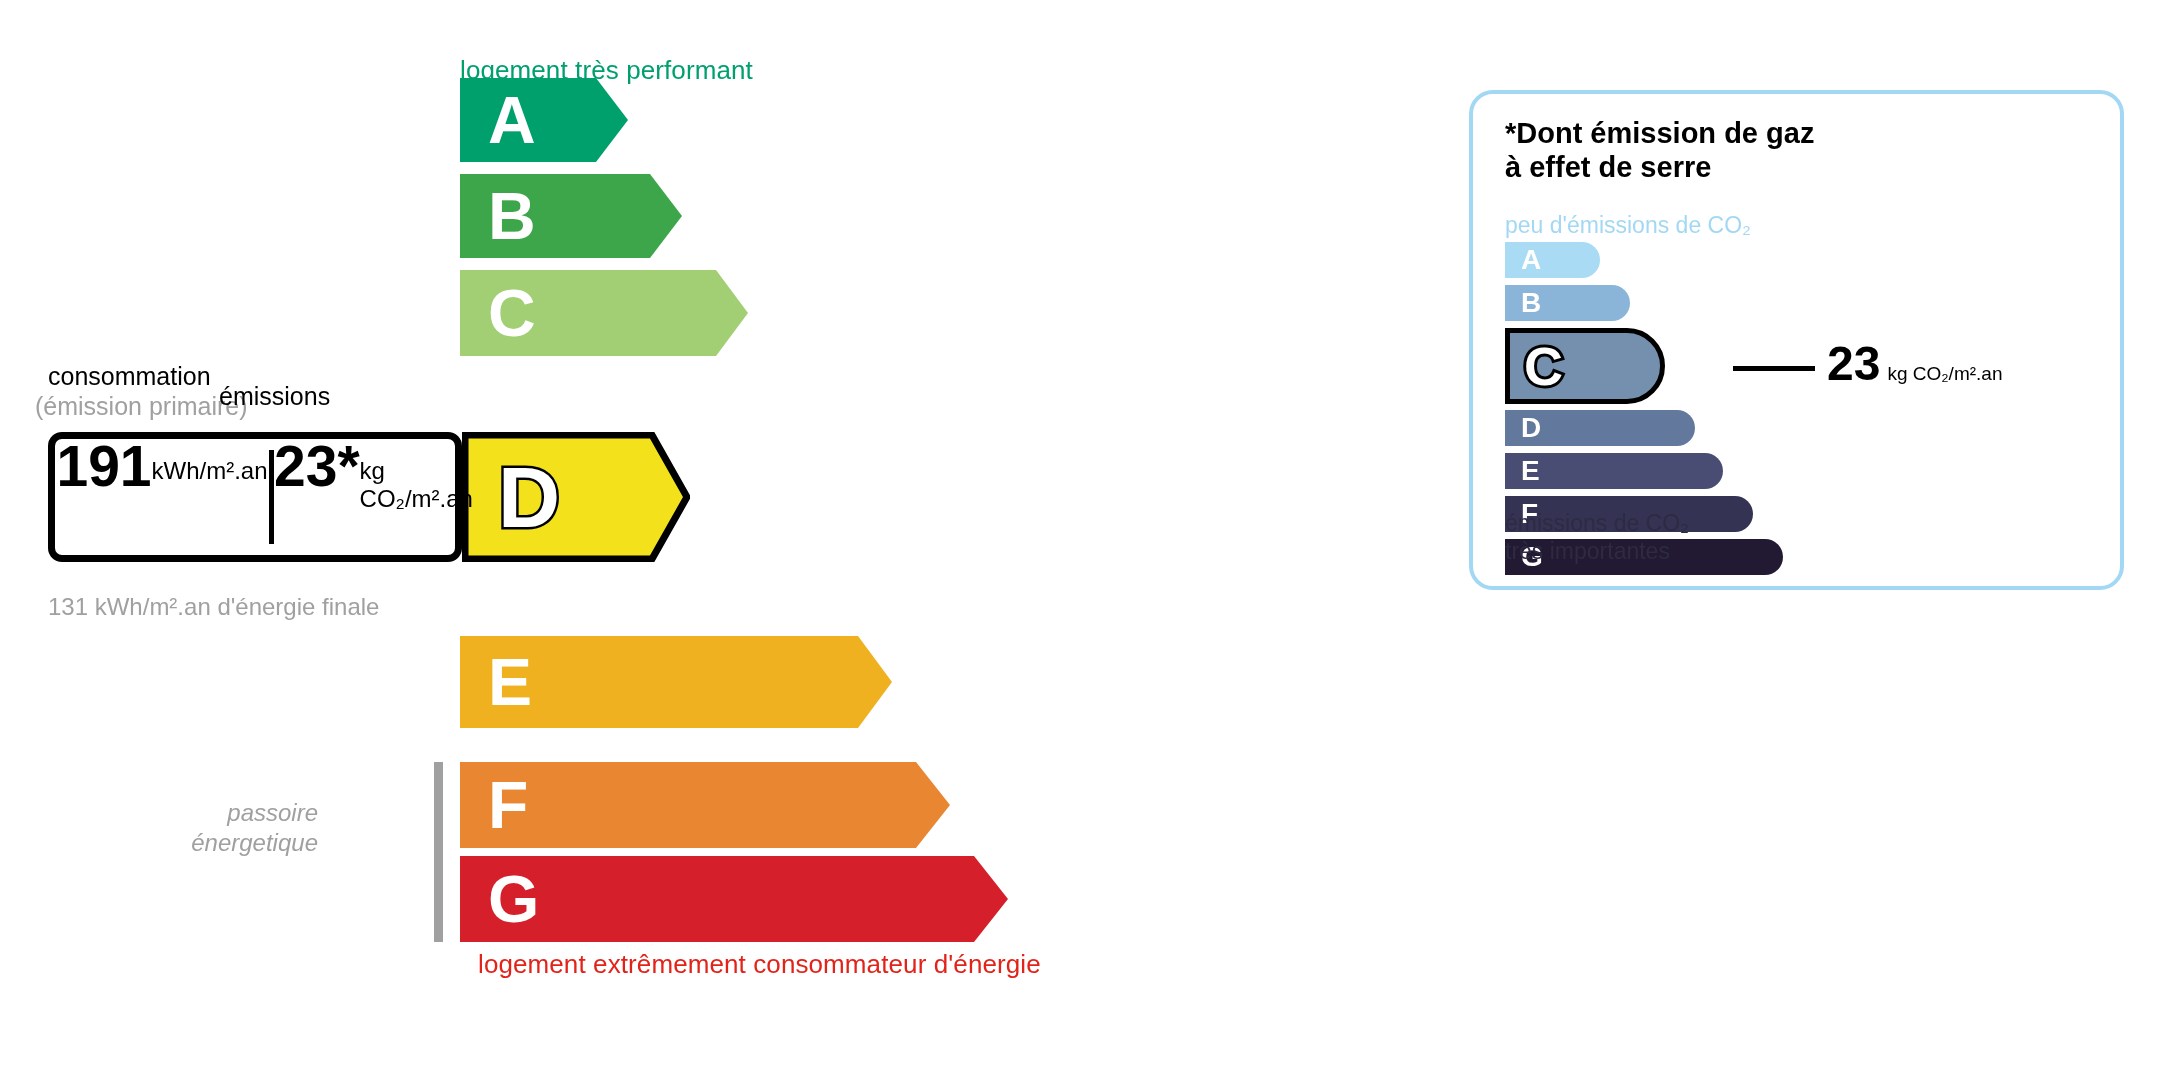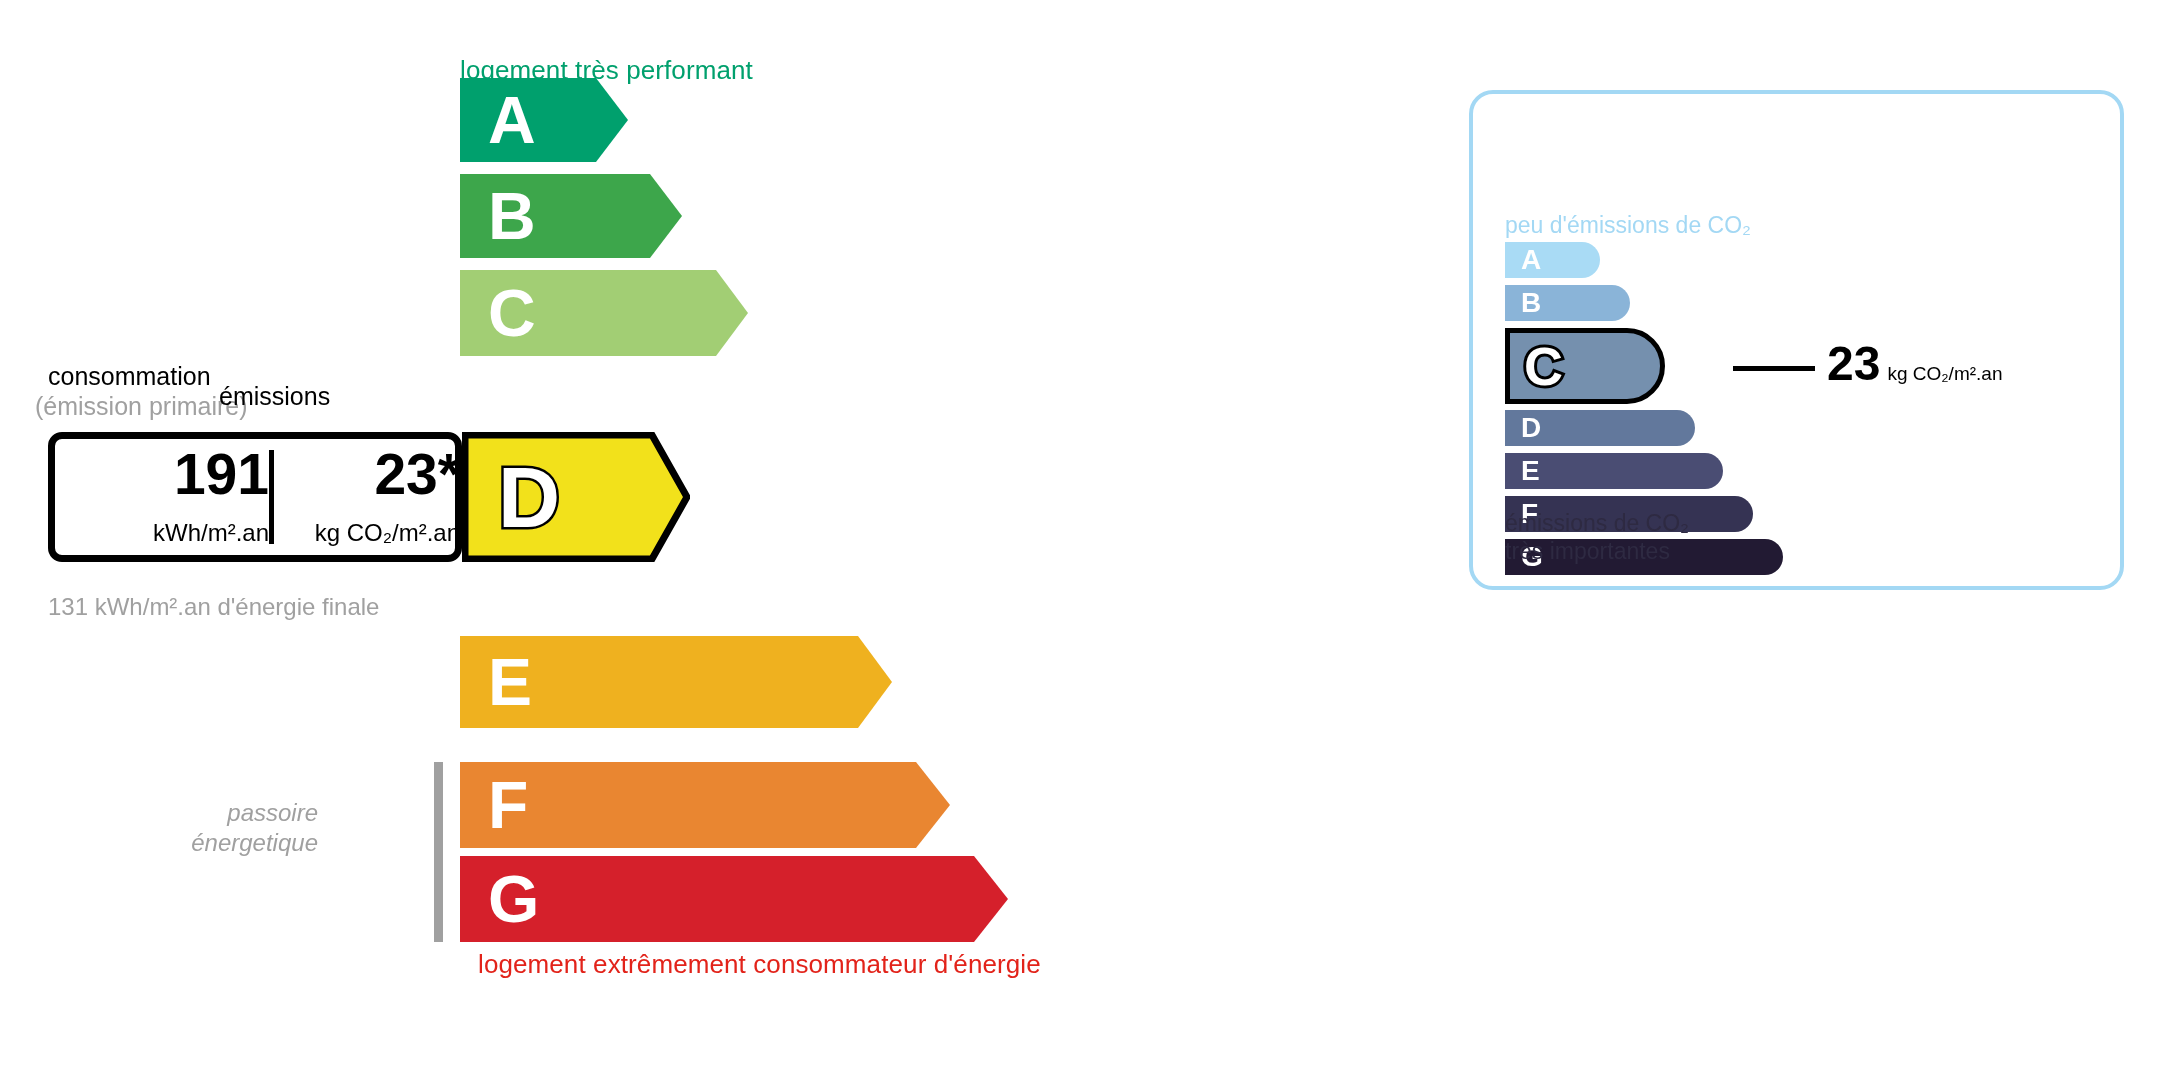--- a/index.html
+++ b/index.html
@@ -49,22 +49,22 @@
 
   
   #value-box {
     position: absolute; left: 48px; top: 432px;
     width: 414px; height: 130px;
     border: 7px solid #000; border-radius: 14px;
     background: #fff;
     display: flex; align-items: stretch;
     z-index: 5;
   }
-  .vcell { flex: 1 1 0; display: flex; flex-direction: column;
-           align-items: flex-end; justify-content: center; }
+  .vcell { flex: 1 1 0; display: flex; flex-direction: row;
+           align-items: flex-start; justify-content: center; }
   .vcell.energy { flex: 0 0 214px; }
   .vcell.emis   { flex: 0 0 186px; }
   .vdiv { width: 5px; background: #000; margin: 11px 0; flex: 0 0 5px; }
   .vnum { font-size: 57px; font-weight: bold; line-height: .95; color:#000; }
   .vunit { font-size: 24px; color: #000; margin-top: 18px; }
 
   .hdr-label {
     position: absolute; font-size: 25px; color: #000; white-space: nowrap;
   }
   .hdr-label.sub { color: #a0a0a0; }
@@ -231,20 +231,22 @@
         <div class="vnum">23*</div>
         <div class="vunit">kg CO₂/m².an</div>
       </div>
     </div>
 
     <div id="final-energy">131 kWh/m².an
 d'énergie finale</div>
   </div>
 
   <div id="ges">
+    <div id="ges-title">*Dont émission de gaz
+à effet de serre</div>
     <div id="ges-top-caption">peu d'émissions de CO₂</div>
 
     <div class="ges-rows">
       <div class="ges-row" style="height:36px;">
         <div class="ges-bar" style="width:95px; background:#a9dbf5;">
           <span class="g">A</span>
         </div>
       </div>
 
       <div class="ges-row" style="height:36px;">

